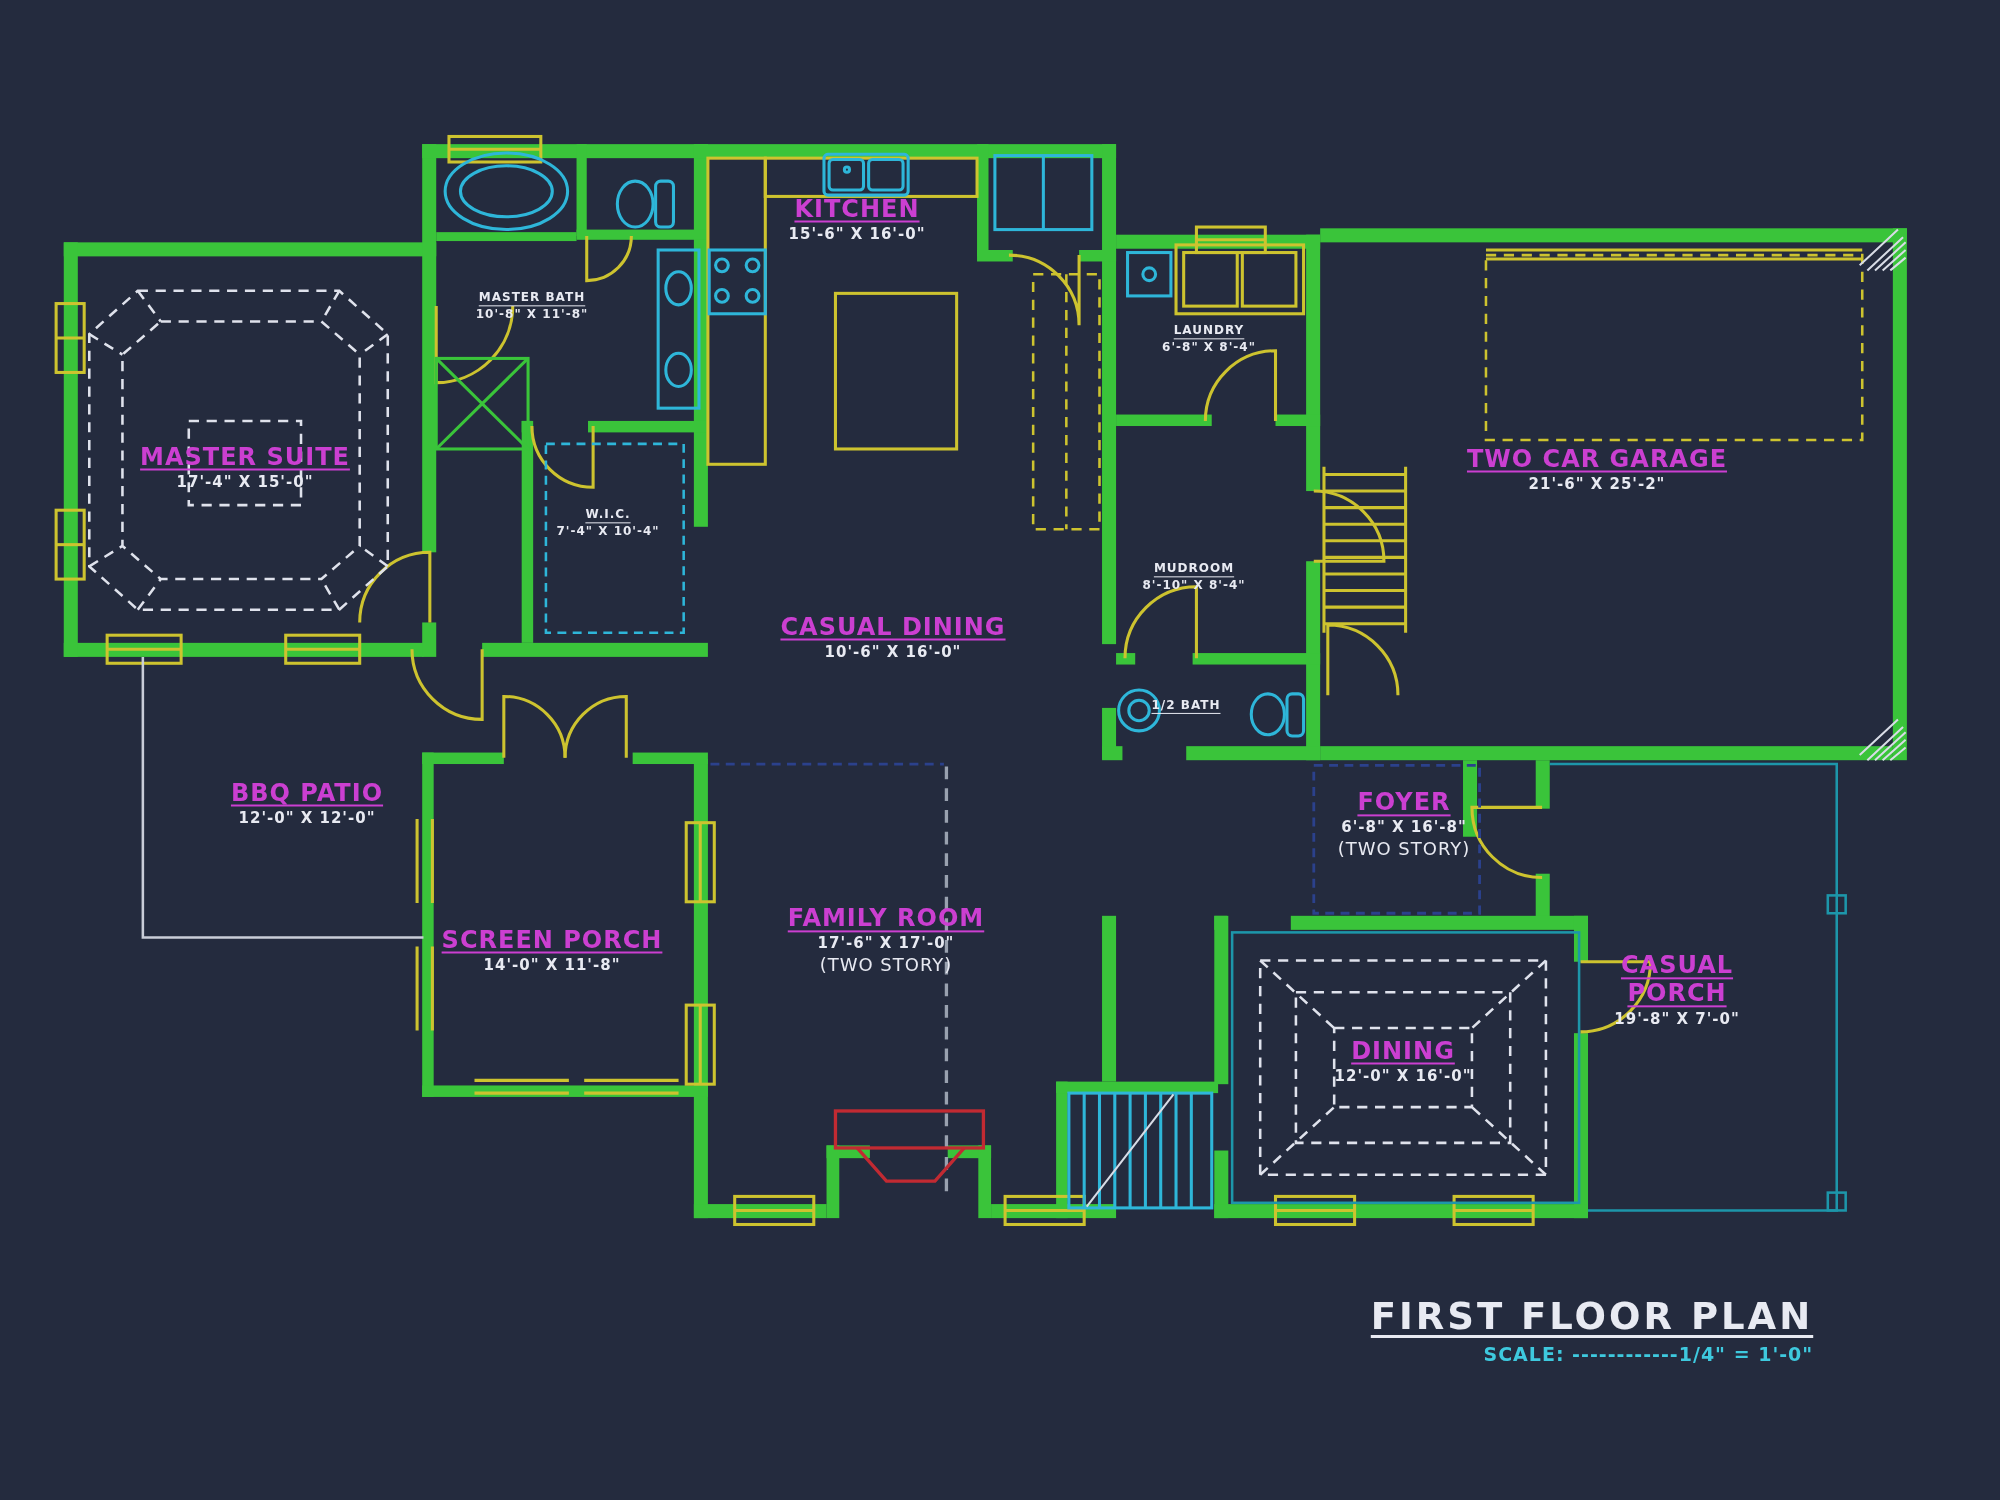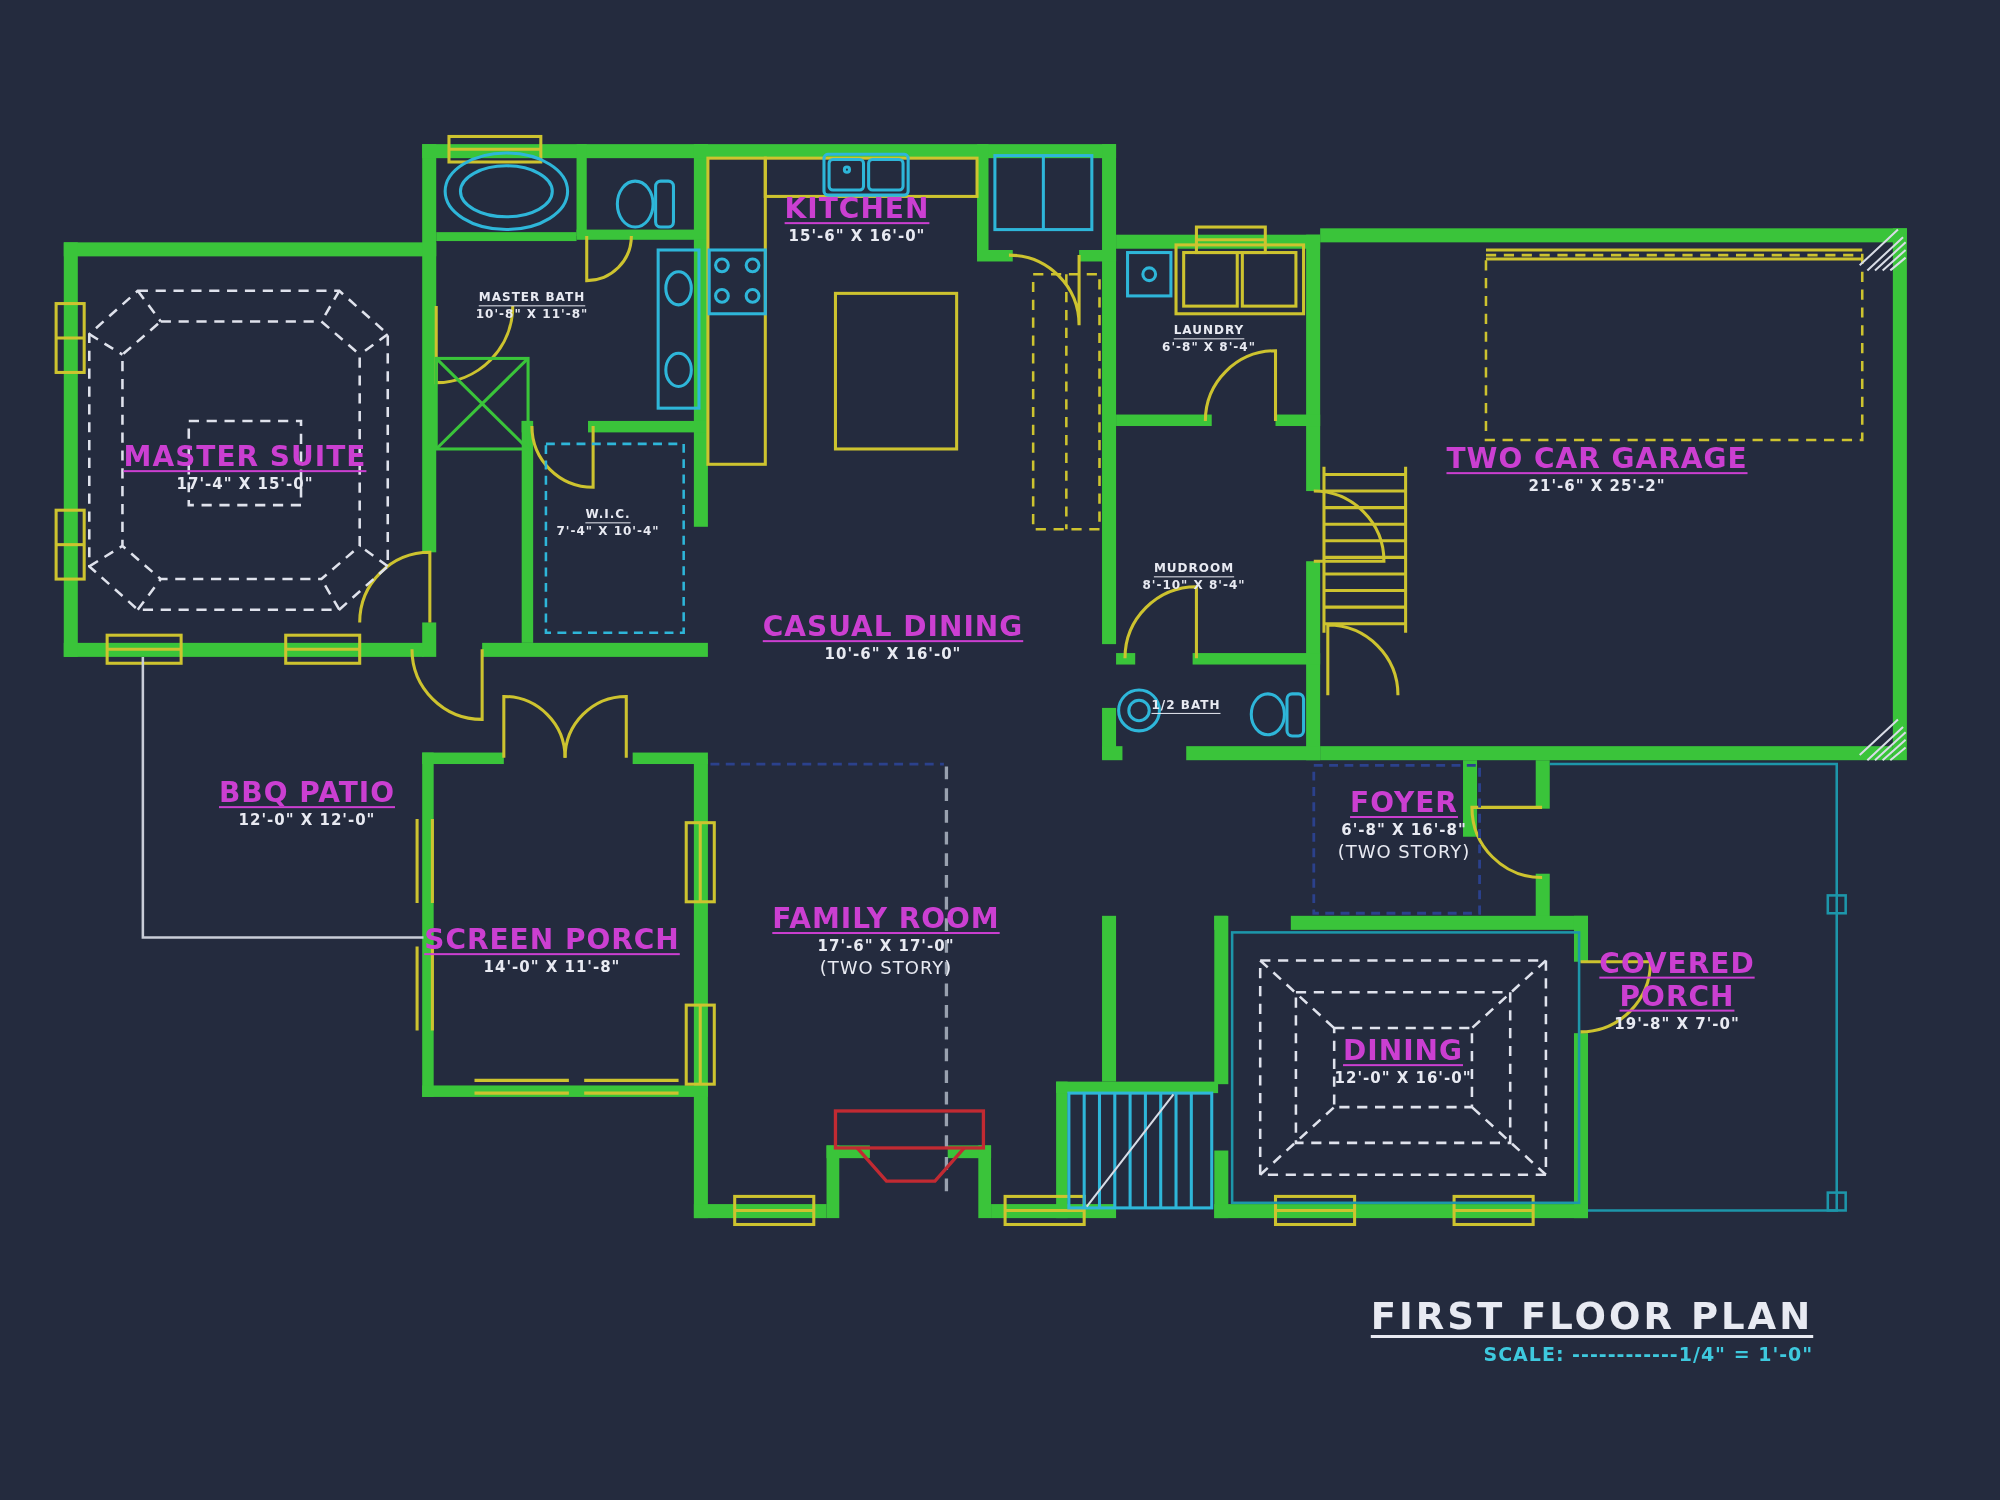--- a/index.html
+++ b/index.html
@@ -19,21 +19,21 @@
   .nvy {stroke:#2b418c;fill:none;stroke-width:2.2;stroke-dasharray:7 5;}
   .tl  {stroke:#1d96aa;fill:none;stroke-width:2;}              
   .rd  {stroke:#c22a32;fill:none;stroke-width:2.6;}            
   .ht  {stroke:#d8dce6;fill:none;stroke-width:1.6;}            
   .pat {stroke:#c9cdd8;fill:none;stroke-width:2;}              
 
   
   .room-label{position:absolute;transform:translate(-50%,-50%);text-align:center;
               letter-spacing:1px;line-height:1.18;}
   .room-name{text-decoration:underline;text-underline-offset:4px;white-space:nowrap;font-weight:bold;}
-  .accent .room-name{color:#cb3fd1;font-size:28px;}
+  .accent .room-name{color:#cb3fd1;font-size:24px;}
   .plain  .room-name{color:#e8eaf2;font-size:12px;}
   .room-dims{color:#e8eaf2;font-size:15px;margin-top:3px;white-space:nowrap;font-weight:bold;}
   .plain .room-dims{font-size:12px;}
   .room-note{color:#e8eaf2;font-size:18px;margin-top:1px;white-space:nowrap;}
   .wrap .room-name{white-space:normal;width:170px;margin:0 auto;}
 
   .title-block{position:absolute;transform:translate(-50%,-50%);text-align:right;}
   .plan-title{color:#e8eaf2;font-size:37px;letter-spacing:3px;text-decoration:underline;
               text-underline-offset:6px;white-space:nowrap;font-weight:bold;}
   .plan-scale{color:#3ec9de;font-size:19px;margin-top:5px;letter-spacing:1px;white-space:nowrap;font-weight:bold;}
@@ -315,21 +315,21 @@
 <div class="room-label accent" style="left:552px;top:950px">
   <div class="room-name">SCREEN PORCH</div>
   <div class="room-dims">14'-0" X 11'-8"</div>
 </div>
 <div class="room-label accent" style="left:886px;top:940px">
   <div class="room-name">FAMILY ROOM</div>
   <div class="room-dims">17'-6" X 17'-0"</div>
   <div class="room-note">(TWO STORY)</div>
 </div>
 <div class="room-label accent wrap" style="left:1677px;top:990px">
-  <div class="room-name">COVERED PORCH</div>
+  <div class="room-name">CASUAL PORCH</div>
   <div class="room-dims">19'-8" X 7'-0"</div>
 </div>
 <div class="room-label accent" style="left:1403px;top:1061px">
   <div class="room-name">DINING</div>
   <div class="room-dims">12'-0" X 16'-0"</div>
 </div>
 
 <div class="title-block" style="left:1592px;top:1330px">
   <div class="plan-title">FIRST FLOOR PLAN</div>
   <div class="plan-scale">SCALE: ------------1/4" = 1'-0"</div>

